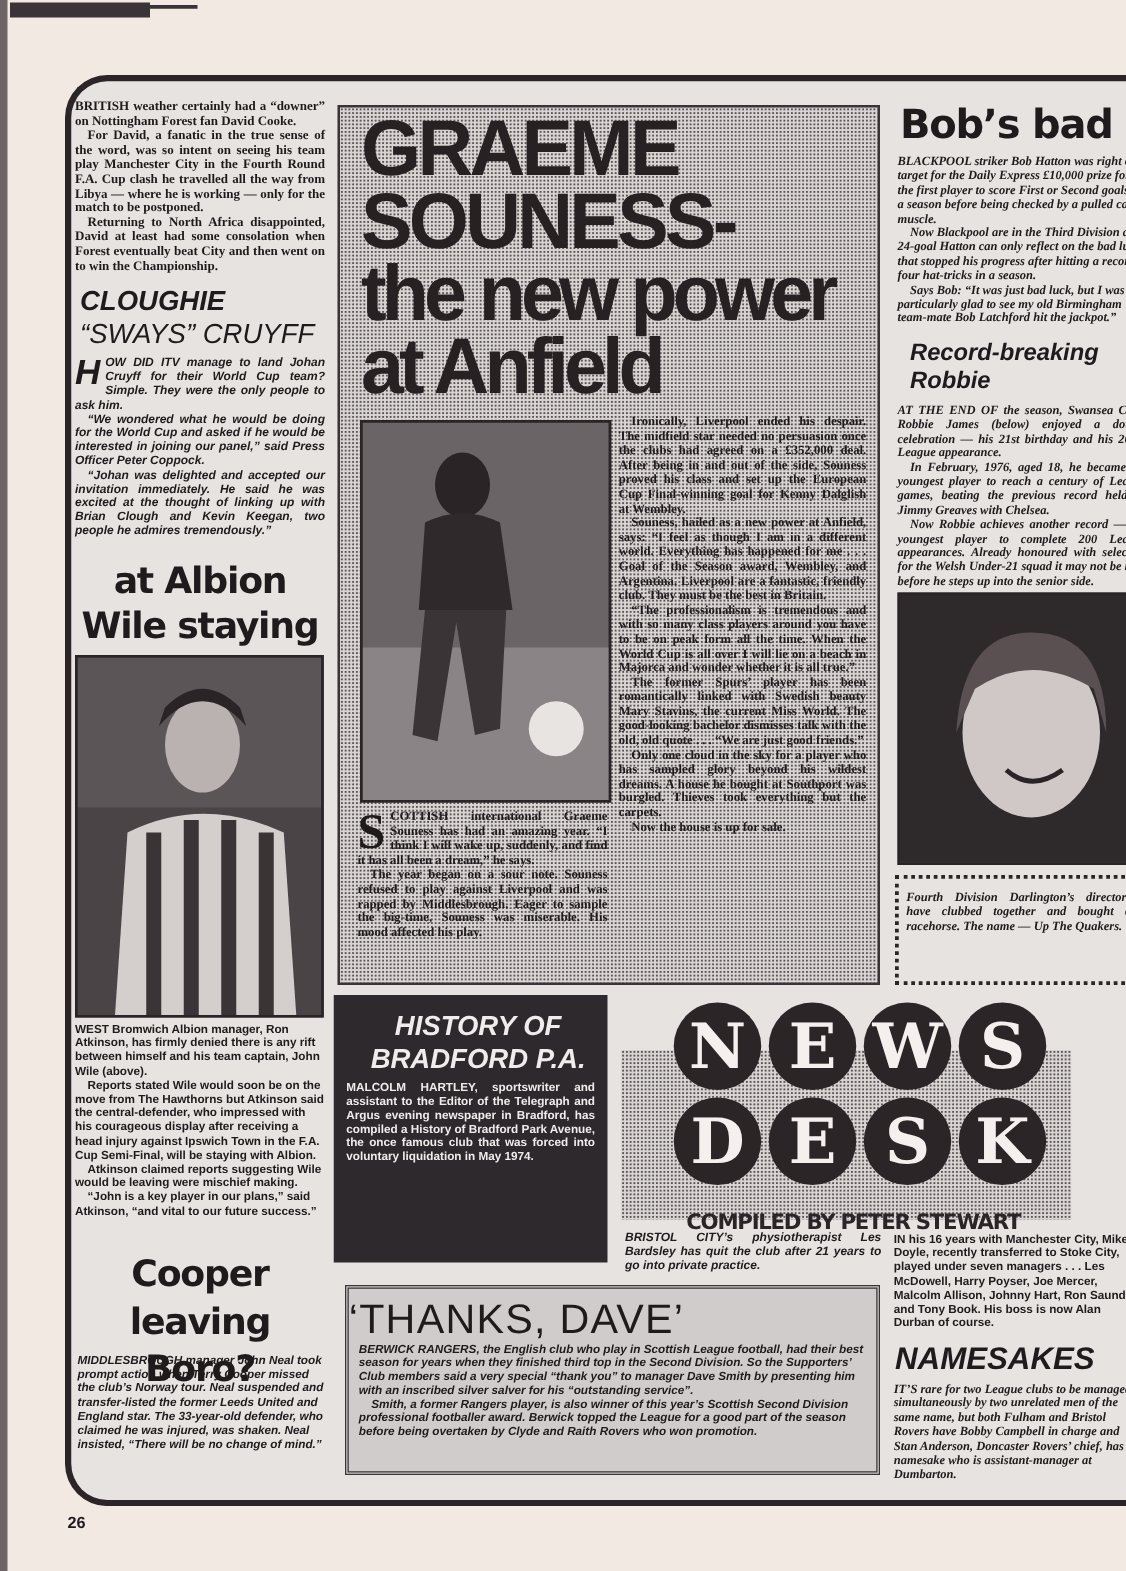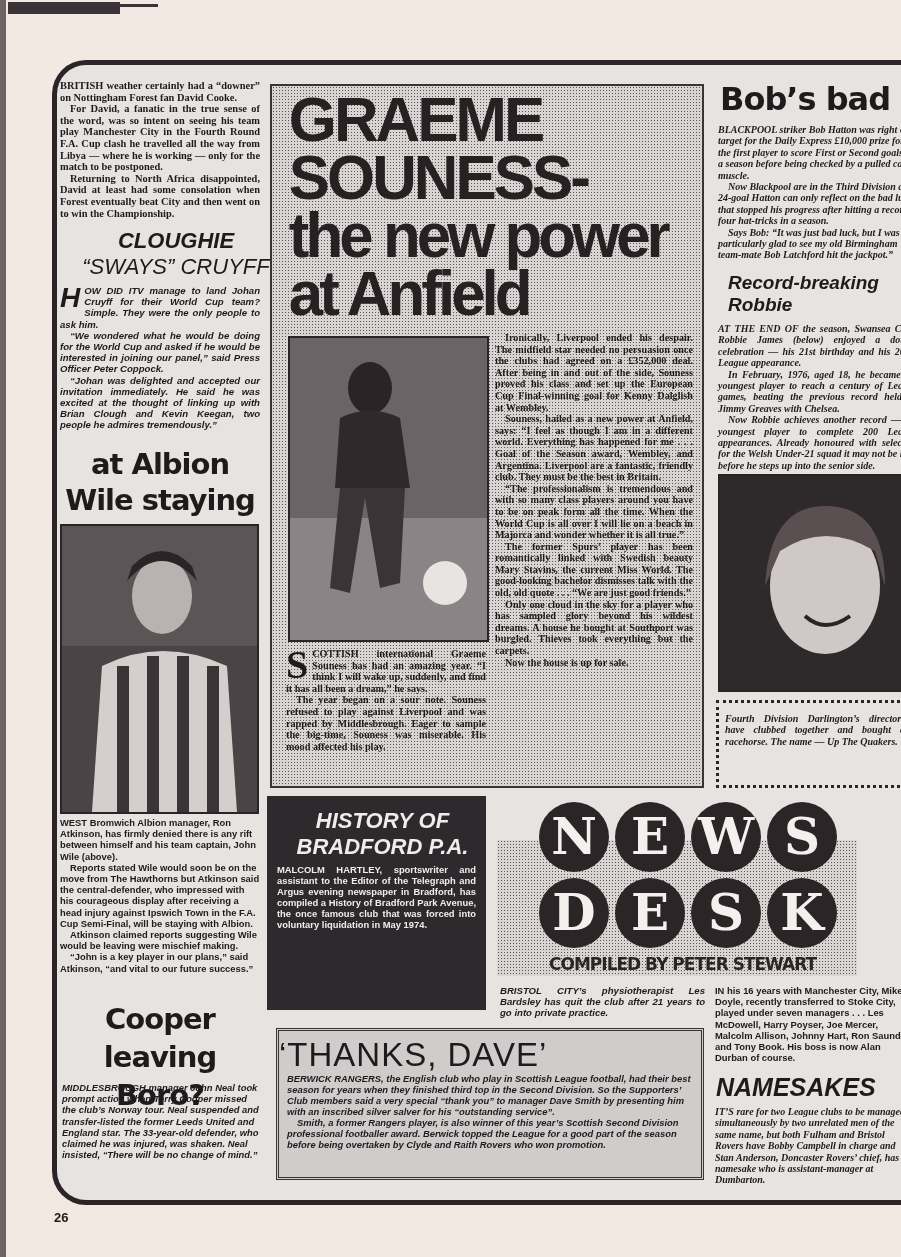--- a/index.html
+++ b/index.html
@@ -35,21 +35,21 @@
 <div class="abs topbar"></div>
 <div class="abs topline"></div>
 <div class="abs frame"></div>
 
 <div class="abs txt" style="left:60px;top:80px;width:200px;">
   <p class="noind">BRITISH weather certainly had a “downer” on Nottingham Forest fan David Cooke.</p>
   <p>For David, a fanatic in the true sense of the word, was so intent on seeing his team play Manchester City in the Fourth Round F.A. Cup clash he travelled all the way from Libya — where he is working — only for the match to be postponed.</p>
   <p>Returning to North Africa disappointed, David at least had some consolation when Forest eventually beat City and then went on to win the Championship.</p>
 </div>
 
-<div class="abs" style="left:76px;top:228px;width:200px;text-align:center;">
+<div class="abs" style="left:64px;top:228px;width:200px;text-align:left;">
   <div class="sans ital" style="font-weight:900;font-size:22px;line-height:26px;">CLOUGHIE</div>
   <div class="sans ital" style="font-weight:400;font-size:22px;line-height:26px;">“SWAYS” CRUYFF</div>
 </div>
 <div class="abs txt sans ital" style="left:60px;top:285px;width:200px;font-size:9.6px;line-height:11.2px;">
   <p class="noind"><span class="dropcap sans" style="font-size:28px;line-height:22px;">H</span><span>OW DID ITV manage to land Johan Cruyff for their World Cup team? Simple. They were the only people to ask him.</span></p>
   <p>“We wondered what he would be doing for the World Cup and asked if he would be interested in joining our panel,” said Press Officer Peter Coppock.</p>
   <p>“Johan was delighted and accepted our invitation immediately. He said he was excited at the thought of linking up with Brian Clough and Kevin Keegan, two people he admires tremendously.”</p>
 </div>
 
 <div class="abs" style="left:60px;top:446px;width:200px;text-align:center;">
@@ -158,21 +158,21 @@
 <div class="abs newsdesk">
   <div class="stip" style="position:absolute;left:0;top:40px;width:360px;height:136px;"></div>
   <div class="ndcircle" style="left:42px;top:2px;">N</div>
   <div class="ndcircle" style="left:118px;top:2px;">E</div>
   <div class="ndcircle" style="left:194px;top:2px;">W</div>
   <div class="ndcircle" style="left:270px;top:2px;">S</div>
   <div class="ndcircle" style="left:42px;top:78px;">D</div>
   <div class="ndcircle" style="left:118px;top:78px;">E</div>
   <div class="ndcircle" style="left:194px;top:78px;">S</div>
   <div class="ndcircle" style="left:270px;top:78px;">K</div>
-  <div class="abs cond" style="left:52px;top:154px;font-size:17px;line-height:20px;color:#2b2528;white-space:nowrap;">COMPILED BY PETER STEWART</div>
+  <div class="abs cond" style="left:52px;top:168px;font-size:17px;line-height:20px;color:#2b2528;white-space:nowrap;">COMPILED BY PETER STEWART</div>
 </div>
 
 <div class="abs txt sans ital" style="left:500px;top:985px;width:205px;font-size:9.6px;line-height:11.2px;">BRISTOL CITY’s physiotherapist Les Bardsley has quit the club after 21 years to go into private practice.</div>
 
 <div class="abs txt sans" style="left:715px;top:985px;width:200px;font-size:9.4px;line-height:11.2px;text-align:left;">IN his 16 years with Manchester City, Mike Doyle, recently transferred to Stoke City, played under seven managers . . . Les McDowell, Harry Poyser, Joe Mercer, Malcolm Allison, Johnny Hart, Ron Saunders and Tony Book. His boss is now Alan Durban of course.</div>
 
 <div class="abs thanks stip">
   <div class="sans" style="font-size:33px;line-height:36px;margin-top:6px;letter-spacing:1px;">‘THANKS, DAVE’</div>
   <div class="txt sans ital" style="padding:0 8px;font-size:9.4px;line-height:11px;text-align:left;">
     <p class="noind">BERWICK RANGERS, the English club who play in Scottish League football, had their best season for years when they finished third top in the Second Division. So the Supporters’ Club members said a very special “thank you” to manager Dave Smith by presenting him with an inscribed silver salver for his “outstanding service”.</p>

